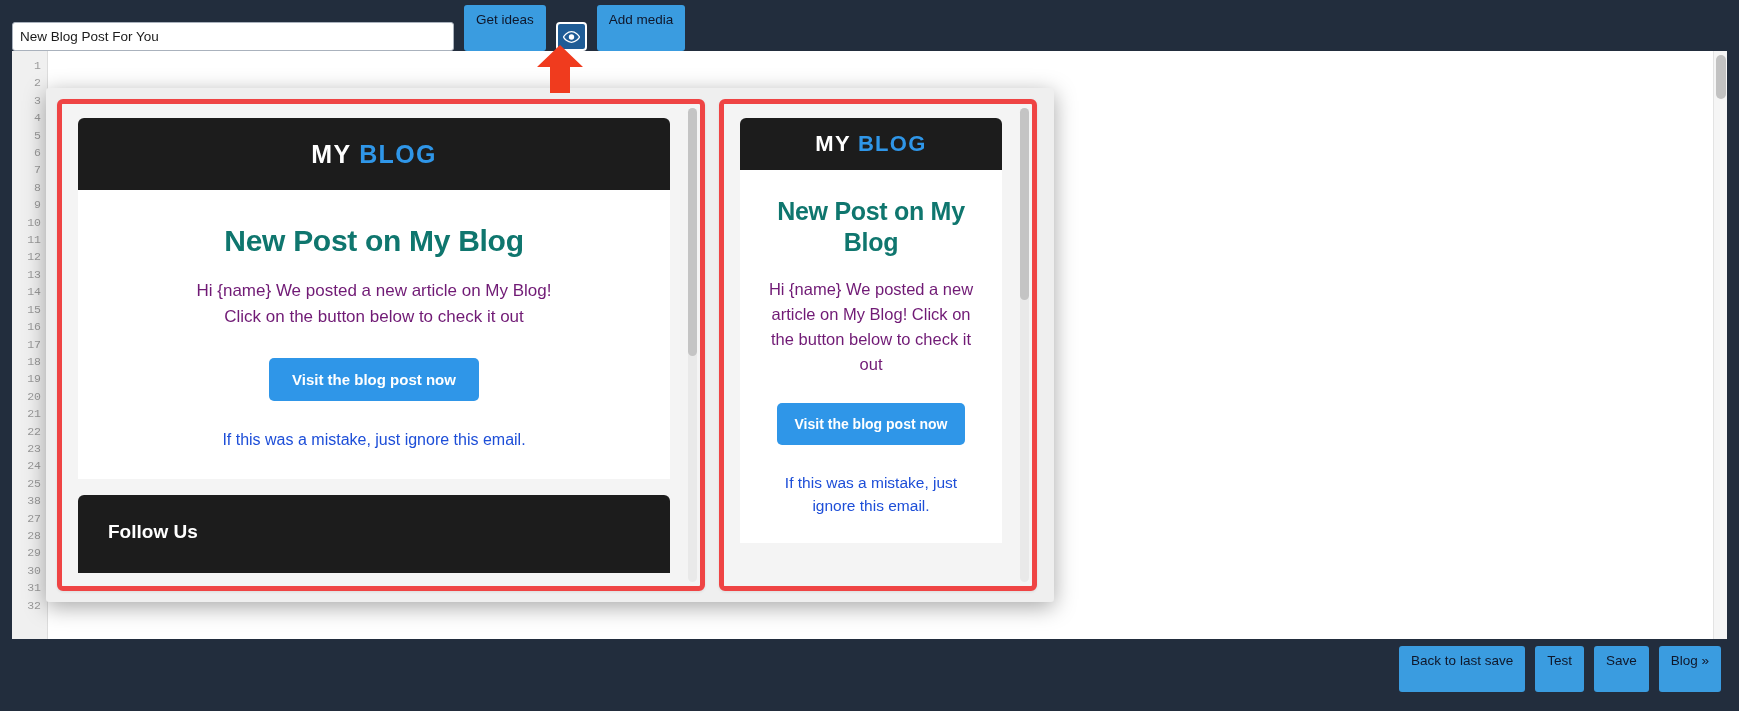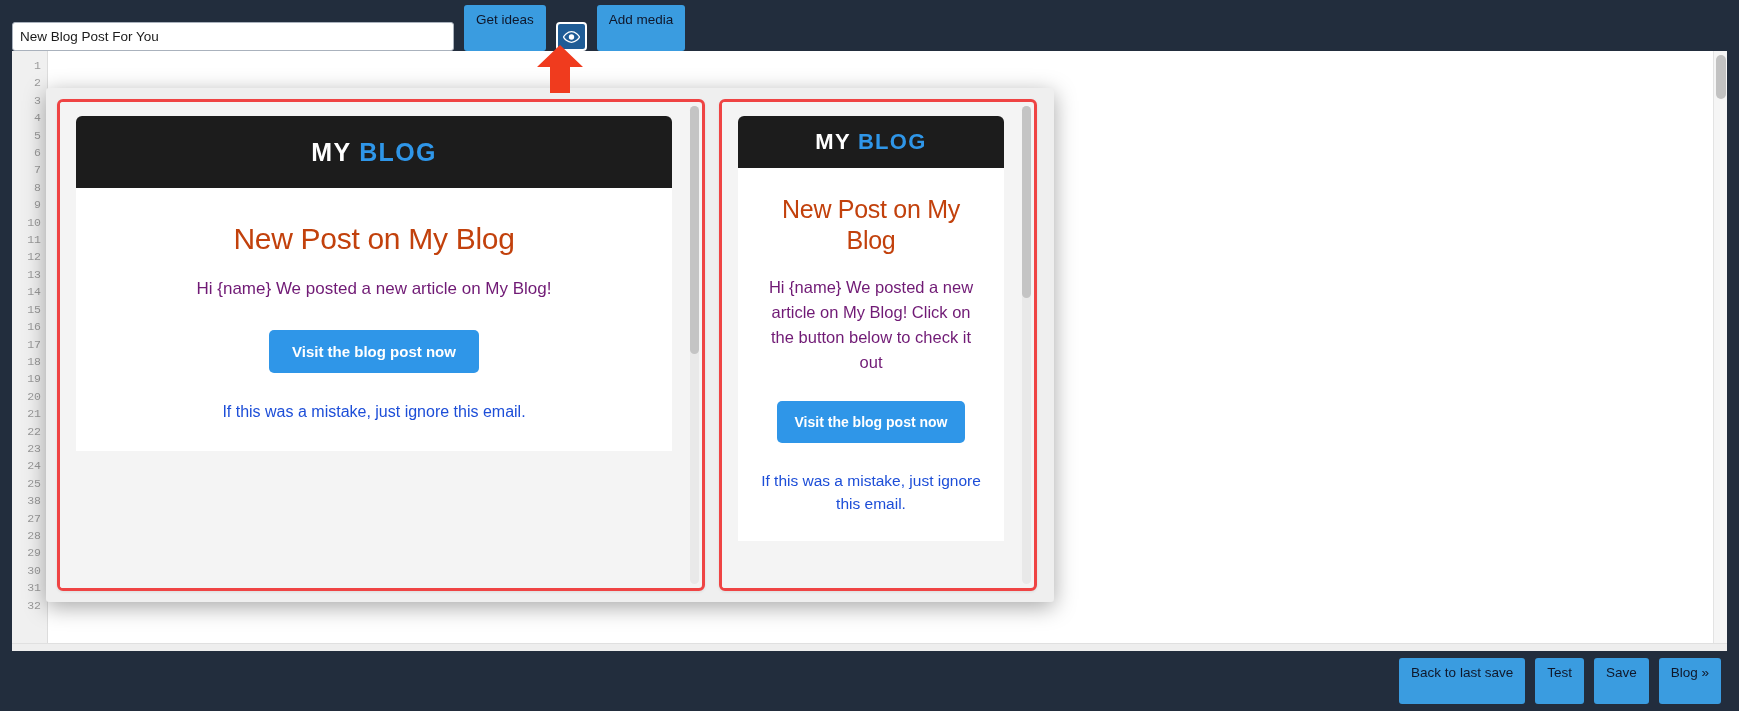--- a/index.html
+++ b/index.html
@@ -134,21 +134,21 @@
     background: #efefef;
     border-radius: 3px;
     box-shadow: 0 5px 22px rgba(0,0,0,0.35);
     z-index: 40;
     display: flex;
     padding: 11px;
     gap: 14px;
   }
   .pane {
     background: #f4f4f4;
-    border: 3px solid #ef4444;
+    border: 5px solid #ef4444;
     border-radius: 6px;
     position: relative;
     overflow: hidden;
     box-shadow: 0 1px 3px rgba(0,0,0,0.08);
   }
   .pane-desktop { width: 648px; height: 492px; }
   .pane-mobile  { width: 318px; height: 492px; }
 
   .pane-scroll-track {
     position: absolute; top: 4px; right: 3px;
@@ -188,22 +188,22 @@
   .logo-blog { color: #2f96e8; }
 
   .email-card {
     background: #ffffff;
     text-align: center;
   }
   .desktop .email-card { padding: 34px 34px 30px 34px; }
   .mobile  .email-card { padding: 26px 22px 26px 22px; }
 
   .email-h1 {
-    color: #c2410c;
-    font-weight: normal;
+    color: #0f766e;
+    font-weight: bold;
     letter-spacing: -0.3px;
   }
   .desktop .email-h1 { font-size: 30px; margin-bottom: 20px; }
   .mobile  .email-h1 { font-size: 25px; line-height: 1.25; margin-bottom: 18px; }
 
   .email-p {
     color: #701a75;
     line-height: 1.52;
   }
   .desktop .email-p { font-size: 17px; }
@@ -231,21 +231,21 @@
     padding: 26px 30px 30px 30px;
     text-align: left;
   }
   .footer-title {
     color: #ffffff; font-weight: bold; font-size: 19px;
   }
 
   
   .bottombar {
     position: absolute;
-    left: 0; bottom: 0;
+    left: 0; bottom: 12px;
     width: 1739px; height: 60px;
     background: #222d3d;
     display: flex; align-items: center; justify-content: flex-end;
     gap: 10px;
     padding-right: 18px;
     margin-top: 16px;
   }
 </style>
 </head>
 <body>
@@ -327,22 +327,26 @@
     <div class="pane pane-desktop desktop">
       <div class="email-body">
         <div class="email-header">
           <div class="logo">
             <span class="logo-my">MY</span><span> </span><span class="logo-blog">BLOG</span>
           </div>
         </div>
         <div class="email-card">
           <div class="email-h1">New Post on My Blog</div>
           <div class="email-p">Hi {name} We posted a new article on My Blog!</div>
+          <div class="email-p">Click on the button below to check it out</div>
           <a class="email-btn">Visit the blog post now</a>
           <div class="email-note">If this was a mistake, just ignore this email.</div>
+        </div>
+        <div class="email-footer">
+          <div class="footer-title">Follow Us</div>
         </div>
       </div>
       <div class="pane-scroll-track">
         <div class="pane-scroll-thumb desk-thumb"></div>
       </div>
     </div>
 
     <div class="pane pane-mobile mobile">
       <div class="email-body">
         <div class="email-header">

